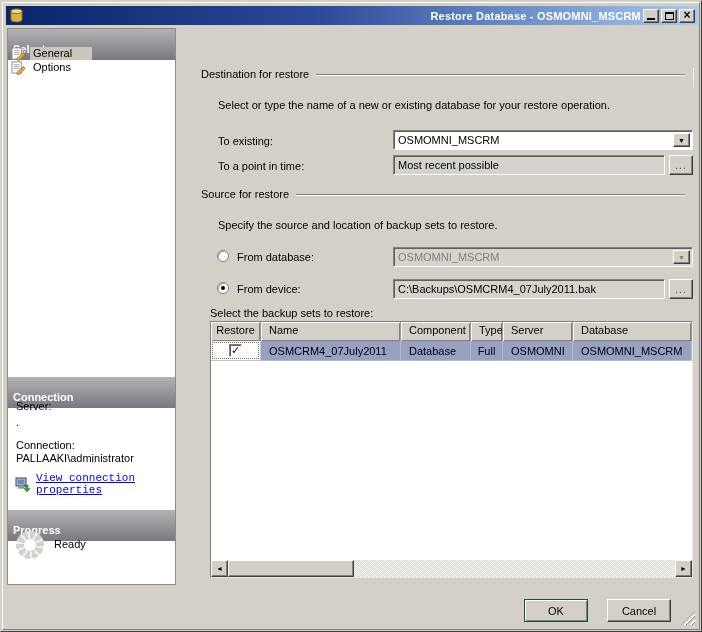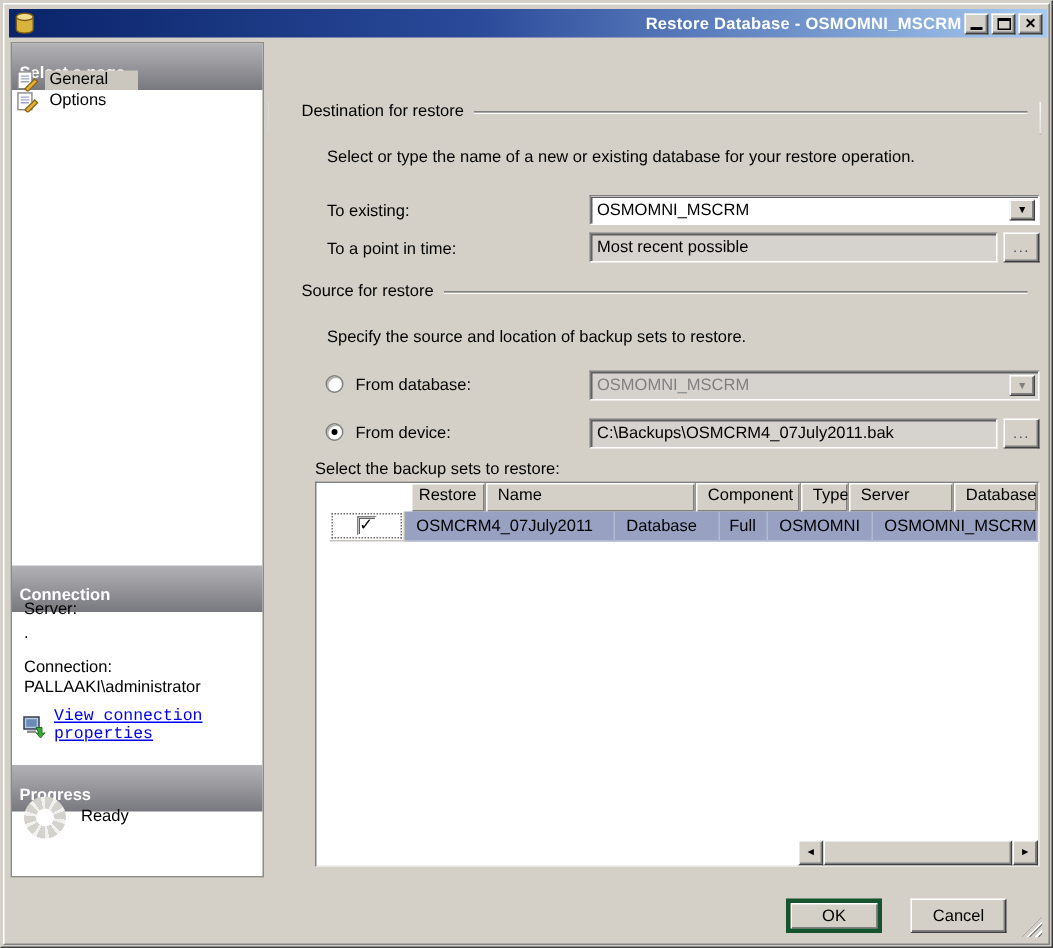--- a/index.html
+++ b/index.html
@@ -81,21 +81,21 @@
     display:flex; align-items:center; justify-content:center; cursor:default; }
   .browse-btn { position:absolute; width:24px; height:20px; font-size:10px; letter-spacing:1px; color:#4a4a66; }
 
   .radio { position:absolute; width:12px; height:12px; border-radius:50%; background:#fff;
     border:1px solid #808080; box-shadow:inset 1px 1px 0 #b5b2aa; }
   .radio.checked::after { content:""; position:absolute; inset:3px; border-radius:50%; background:#000; }
 
   
   .grid { position:absolute; left:31px; top:270px; width:483px; height:257px;
     background:#fff; border:1px solid; border-color:#808080 #e8e6e1 #e8e6e1 #808080;
-    display:flex; flex-direction:column; overflow:hidden;align-items:flex-end; }
+    display:flex; flex-direction:column; overflow:hidden; }
   .grid-header { display:flex; height:19px; flex:none; }
   .gh-cell { background:#d4d0c8; border-right:1px solid #9b978e;
     box-shadow:inset 1px 1px 0 #fff, inset -1px -1px 0 #808080;
     padding:2px 0 0 8px; white-space:nowrap; overflow:hidden; }
   .grid-row { display:flex; height:20px; flex:none; }
   .gr-cell { background:#99a1c2; border-right:1px solid #b3b9d1; border-bottom:1px solid #b3b9d1;
     padding:4px 0 0 8px; white-space:nowrap; overflow:hidden; }
   .col-restore { width:50px; flex:none; }
   .col-name { width:140px; flex:none; }
   .col-component { width:70px; flex:none; }
@@ -116,21 +116,21 @@
   .hscroll { height:17px; flex:none; display:flex;
     background-image:conic-gradient(#fff 90deg,#d6d2ca 90deg 180deg,#fff 180deg 270deg,#d6d2ca 270deg);
     background-size:2px 2px; }
   .sb-btn { width:17px; height:17px; flex:none; font-size:7px; }
   .sb-thumb { width:126px; height:17px; flex:none; background:#d4d0c8;
     border:1px solid; border-color:#fff #404040 #404040 #fff; box-shadow:inset -1px -1px 0 #808080; }
   .sb-track { flex:1; }
 
   
   .footer-btn { position:absolute; top:596px; width:64px; height:23px; font-size:11px; }
-  .footer-btn.default { border:3px solid #14532d; box-shadow:inset 1px 1px 0 #fff, inset -1px -1px 0 #808080; }
+  .footer-btn.default { border:1px solid #14532d; box-shadow:inset 1px 1px 0 #fff, inset -1px -1px 0 #808080; }
   .ok-btn { left:521px; }
   .cancel-btn { left:604px; }
   .resize-grip { position:absolute; right:4px; bottom:4px; width:14px; height:14px;
     clip-path:polygon(100% 0,100% 100%,0 100%);
     background:repeating-linear-gradient(135deg,#fff 0 1px,#8a8a8a 1px 2px,transparent 2px 4px); }
 </style>
 </head>
 <body>
 
 <div class="win-outer">

